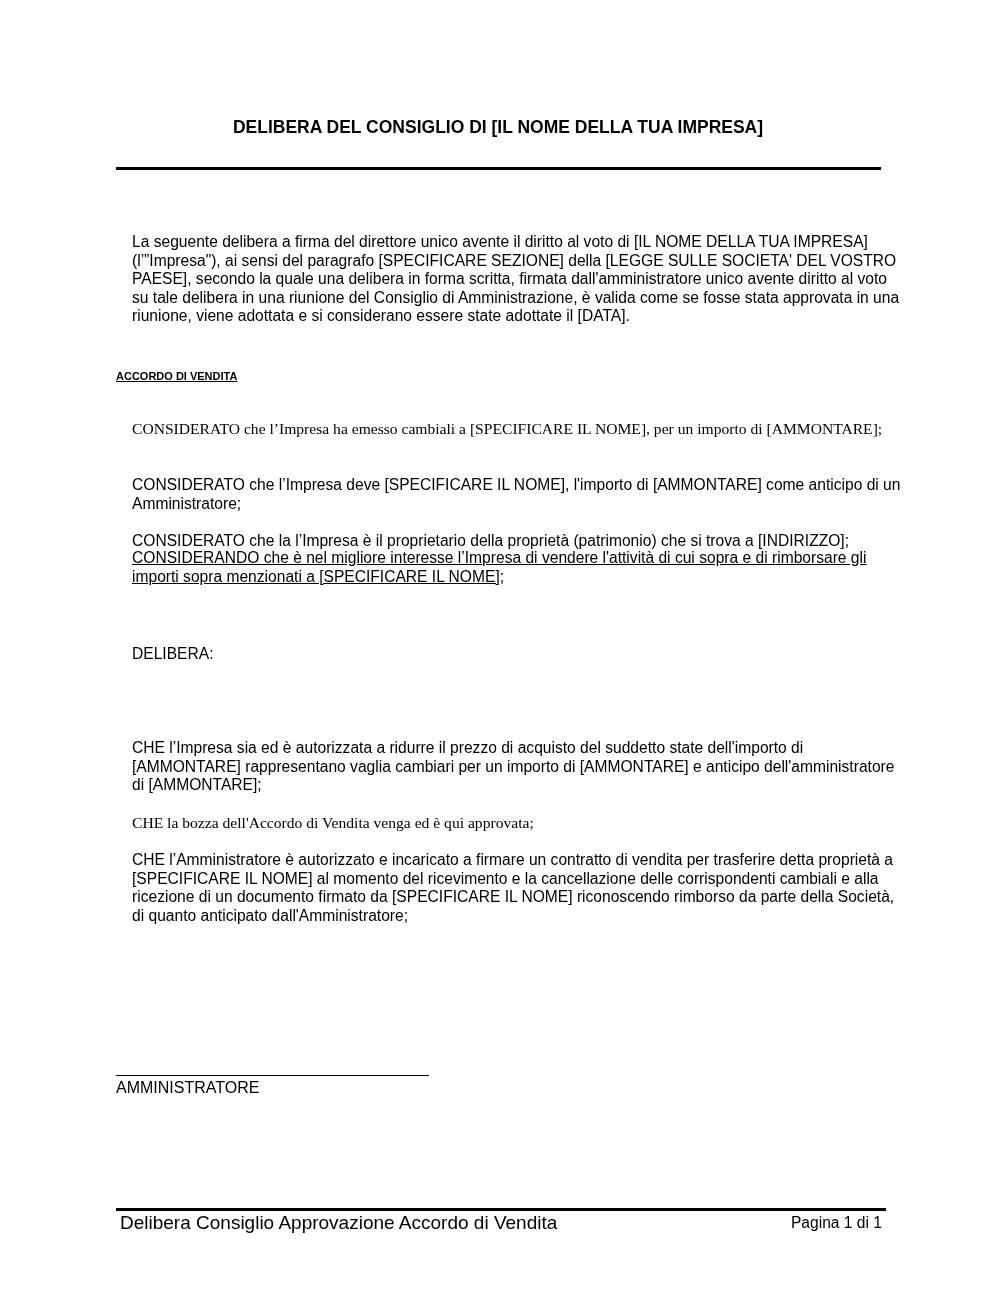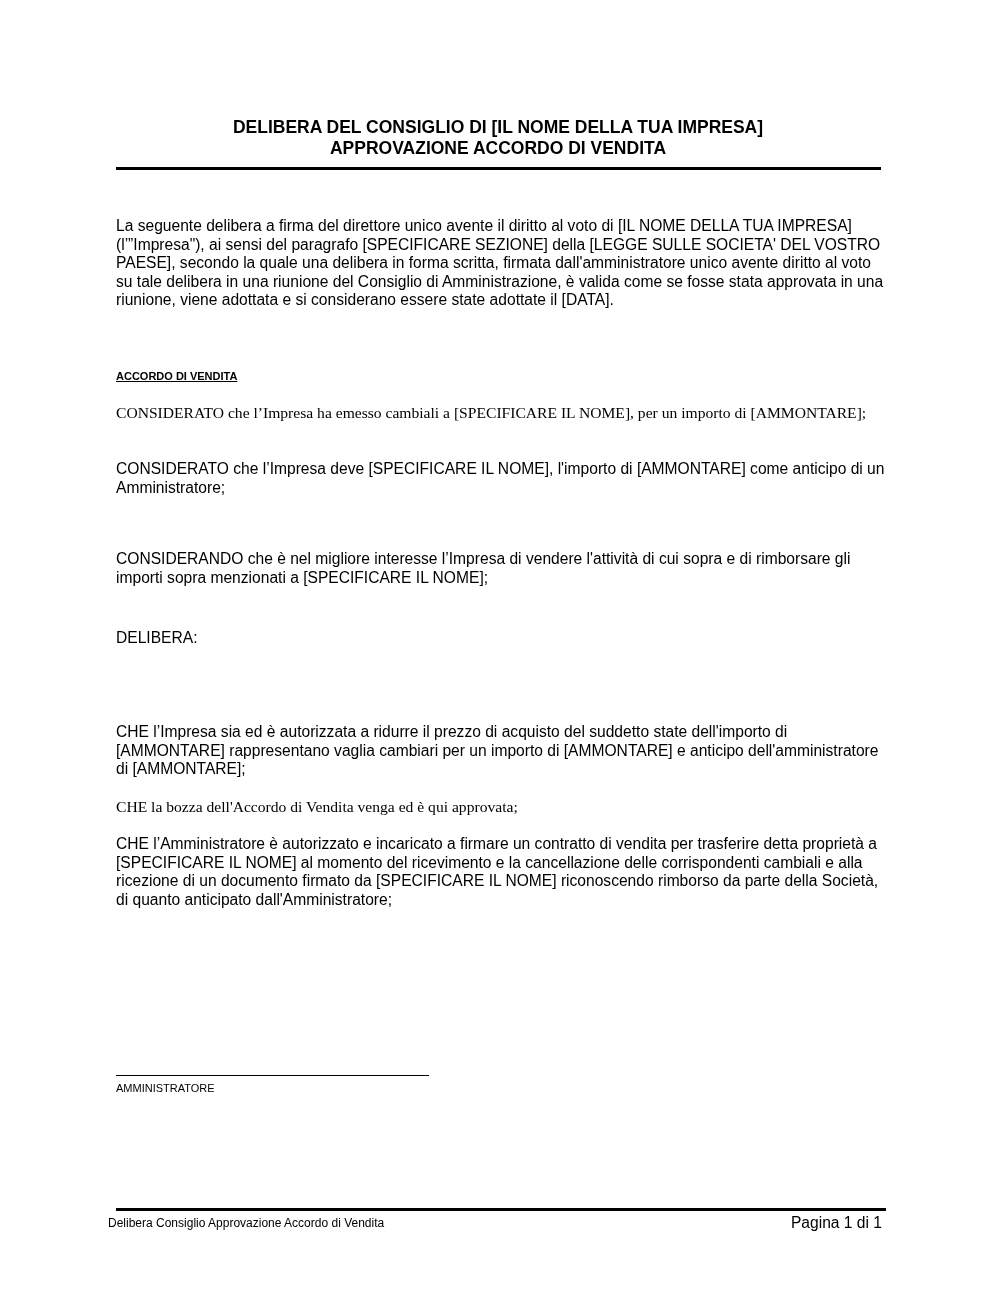--- a/index.html
+++ b/index.html
@@ -39,21 +39,21 @@
       width: 765px;
       height: 3px;
       background: #000000;
     }
     .body-text {
       position: absolute;
       left: 116px;
       width: 770px;
       font-size: 15.6px;
       line-height: 18.6px;
-      margin: 0;
+      margin: 16px;
     }
     .section-heading {
       position: absolute;
       left: 116px;
       top: 367px;
       font-size: 11px;
       line-height: 18.6px;
       font-weight: bold;
       text-decoration: underline;
     }
@@ -62,65 +62,65 @@
       left: 116px;
       top: 1075px;
       width: 313px;
       height: 1px;
       background: #000000;
     }
     .sig-label {
       position: absolute;
       left: 116px;
       top: 1079px;
-      font-size: 11px;
+      font-size: 16px;
       line-height: 18.6px;
     }
     .footer-rule {
       position: absolute;
       left: 116px;
       top: 1208px;
       width: 770px;
       height: 3px;
       background: #000000;
     }
     .footer-left {
       position: absolute;
-      left: 108px;
+      left: 120px;
       top: 1214px;
-      font-size: 12px;
+      font-size: 19px;
       line-height: 18.6px;
     }
     .footer-right {
       position: absolute;
       right: 118px;
       top: 1214px;
       font-size: 15.6px;
       line-height: 18.6px;
       text-align: center;
     }
   </style>
 </head>
 <body>
 
 <div class="page">
 
   <div class="title-block">
     <div>DELIBERA DEL CONSIGLIO DI [IL NOME DELLA TUA IMPRESA]</div>
-    <div>APPROVAZIONE ACCORDO DI VENDITA</div>
   </div>
   <div class="title-rule"></div>
 
   <p class="body-text" style="top:217px;">La seguente delibera a firma del direttore unico avente il diritto al voto di [IL NOME DELLA TUA IMPRESA] (l’”Impresa"), ai sensi del paragrafo [SPECIFICARE SEZIONE] della [LEGGE SULLE SOCIETA' DEL VOSTRO PAESE], secondo la quale una delibera in forma scritta, firmata dall'amministratore unico avente diritto al voto su tale delibera in una riunione del Consiglio di Amministrazione, è valida come se fosse stata approvata in una riunione, viene adottata e si considerano essere state adottate il [DATA].</p>
 
   <div class="section-heading">ACCORDO DI VENDITA</div>
 
   <p class="body-text" style="top:404px;font-family:Liberation Serif, serif;">CONSIDERATO che l’Impresa ha emesso cambiali a [SPECIFICARE IL NOME], per un importo di [AMMONTARE];</p>
   <p class="body-text" style="top:460px;">CONSIDERATO che l’Impresa deve [SPECIFICARE IL NOME], l'importo di [AMMONTARE] come anticipo di un Amministratore;</p>
-  <p class="body-text" style="top:550px;">CONSIDERANDO che è nel migliore interesse l’Impresa di vendere l'attività di cui sopra e di rimborsare gli importi sopra menzionati a [SPECIFICARE IL NOME];</p>
+  <p class="body-text" style="top:516px;">CONSIDERATO che la l’Impresa è il proprietario della proprietà (patrimonio) che si trova a [INDIRIZZO];</p>
+  <p class="body-text" style="top:533px;text-decoration:underline;">CONSIDERANDO che è nel migliore interesse l’Impresa di vendere l'attività di cui sopra e di rimborsare gli importi sopra menzionati a [SPECIFICARE IL NOME];</p>
 
   <div class="body-text" style="top:629px;">DELIBERA:</div>
 
   <p class="body-text" style="top:723px;">CHE l’Impresa sia ed è autorizzata a ridurre il prezzo di acquisto del suddetto state dell'importo di [AMMONTARE] rappresentano vaglia cambiari per un importo di [AMMONTARE] e anticipo dell'amministratore di [AMMONTARE];</p>
   <p class="body-text" style="top:798px;font-family:Liberation Serif, serif;">CHE la bozza dell'Accordo di Vendita venga ed è qui approvata;</p>
   <p class="body-text" style="top:835px;">CHE l’Amministratore è autorizzato e incaricato a firmare un contratto di vendita per trasferire detta proprietà a [SPECIFICARE IL NOME] al momento del ricevimento e la cancellazione delle corrispondenti cambiali e alla ricezione di un documento firmato da [SPECIFICARE IL NOME] riconoscendo rimborso da parte della Società, di quanto anticipato dall'Amministratore;</p>
 
   <div class="sig-line"></div>
   <div class="sig-label">AMMINISTRATORE</div>
 

